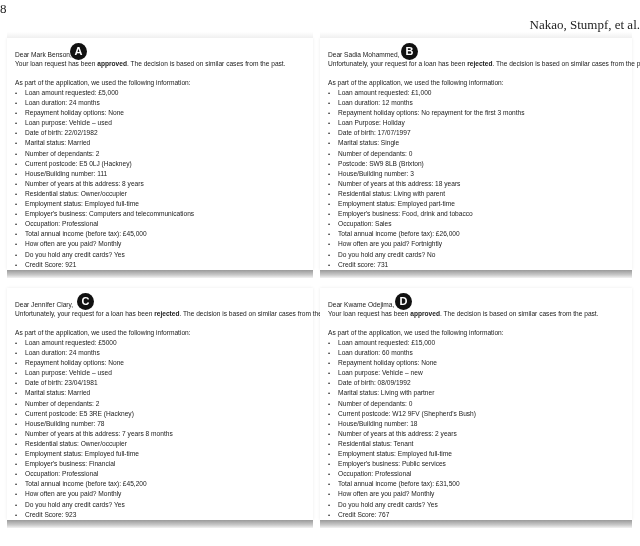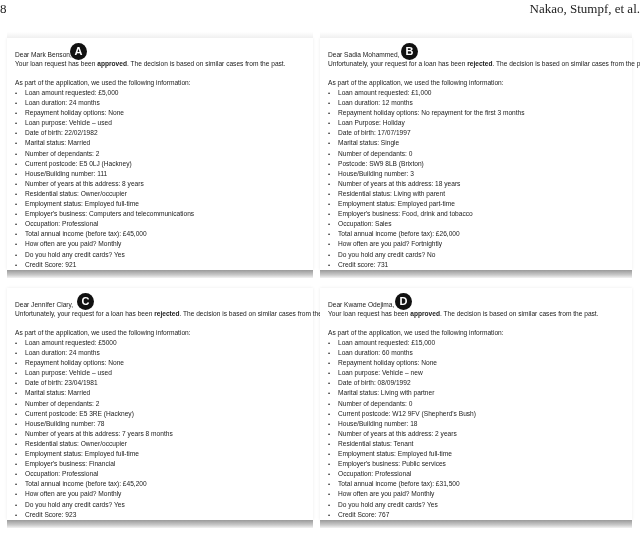--- a/index.html
+++ b/index.html
@@ -5,21 +5,21 @@
     html, body { margin: 0; padding: 0; }
     body {
       width: 640px; height: 546px; background: #ffffff; position: relative;
       overflow: hidden; font-family: "Liberation Sans", sans-serif; color: #1a1a1a;
     }
     .page-header {
       position: absolute; left: 0; top: 0; width: 640px; height: 22px;
       font-family: "Liberation Serif", serif; font-size: 13px; color: #222;
     }
     .page-num { position: absolute; left: 0; top: 1px; }
-    .page-authors { position: absolute; right: 0; top: 1px; text-align: right; }
+    .page-authors { position: absolute; right: 0; top: 17px; text-align: right; }
 
     .panel {
       position: absolute; background: #fff;
       box-shadow: 0 0 3px rgba(0,0,0,0.08);
     }
     .panel::after {
       content: ""; position: absolute; left: 0; right: 0; bottom: -8px; height: 8px;
       background: linear-gradient(to bottom, #9a9a9a 0%, #c8c8c8 60%, #f2f2f2 100%);
     }
     .panel-top-fade {

